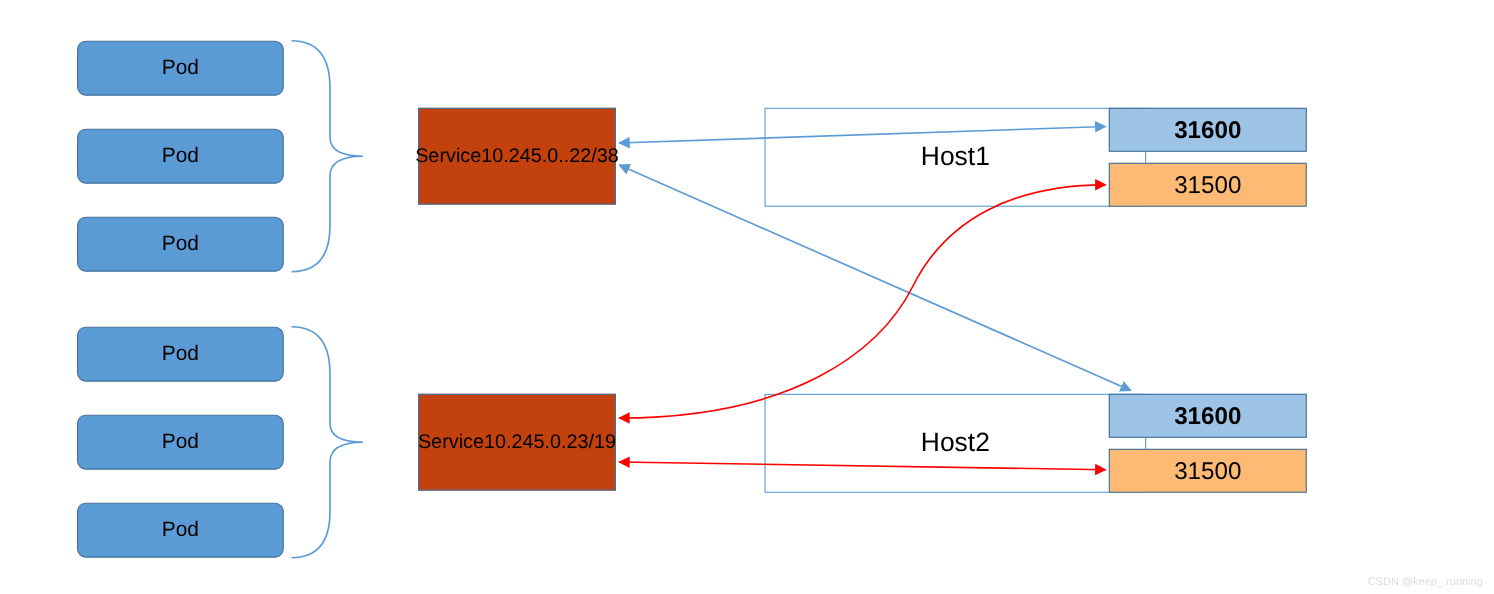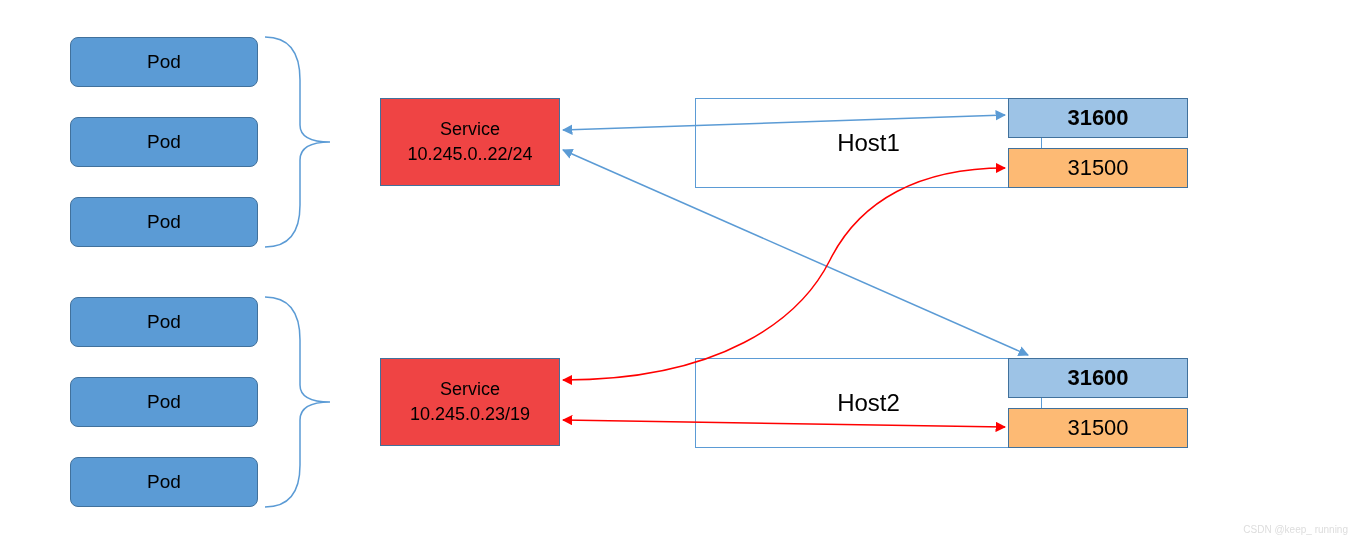--- a/index.html
+++ b/index.html
@@ -21,24 +21,24 @@
       display: flex;
       align-items: center;
       justify-content: center;
       color: #000;
       font-size: 19px;
     }
     .service-box {
       position: absolute;
       width: 180px;
       height: 88px;
-      background: #ef4444;
+      background: #c2410c;
       border: 1px solid #41719c;
       display: flex;
-      flex-direction: column;
+      flex-direction: row;
       align-items: center;
       justify-content: center;
       color: #000;
       font-size: 18px;
       line-height: 1.4;
       text-align: center;
     }
     .host-box {
       position: absolute;
       width: 347px;
@@ -102,21 +102,21 @@
     <span>Pod</span>
   </div>
 
 <svg class="arrows">
   <path d="M 265 37 Q 300 37 300 80 L 300 125 Q 300 142 330 142 Q 300 142 300 160 L 300 205 Q 300 247 265 247" stroke="#5b9bd5" stroke-width="1.5" fill="none"></path>
   <path d="M 265 297 Q 300 297 300 340 L 300 385 Q 300 402 330 402 Q 300 402 300 420 L 300 465 Q 300 507 265 507" stroke="#5b9bd5" stroke-width="1.5" fill="none"></path>
 </svg>
 
 <div class="service-box" style="left:380px; top:98px;">
   <span>Service</span>
-  <span>10.245.0..22/24</span>
+  <span>10.245.0..22/38</span>
 </div>
 <div class="service-box" style="left:380px; top:358px;">
   <span>Service</span>
   <span>10.245.0.23/19</span>
 </div>
 
 <div class="host-box" style="left:695px; top:98px;">
     <span>Host1</span>
   </div>
 <div class="host-box" style="left:695px; top:358px;">

